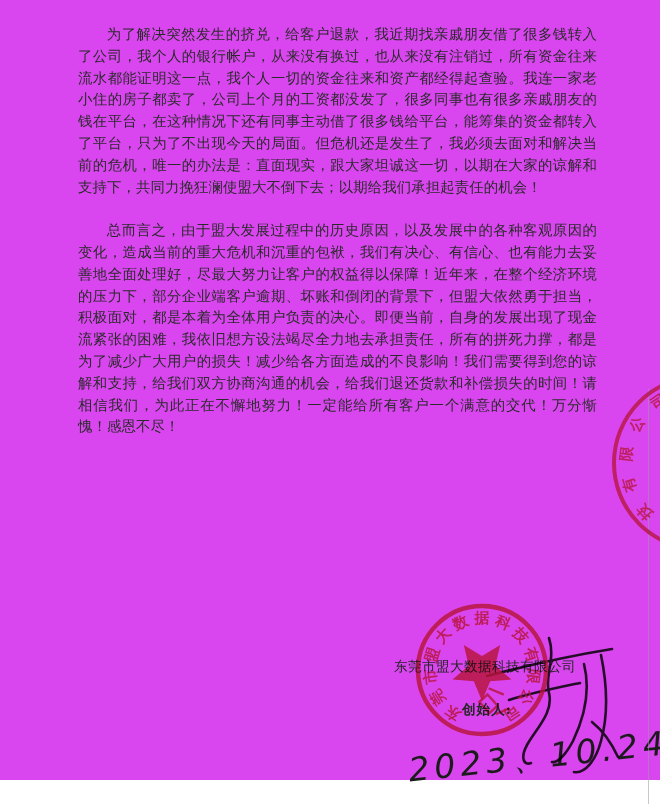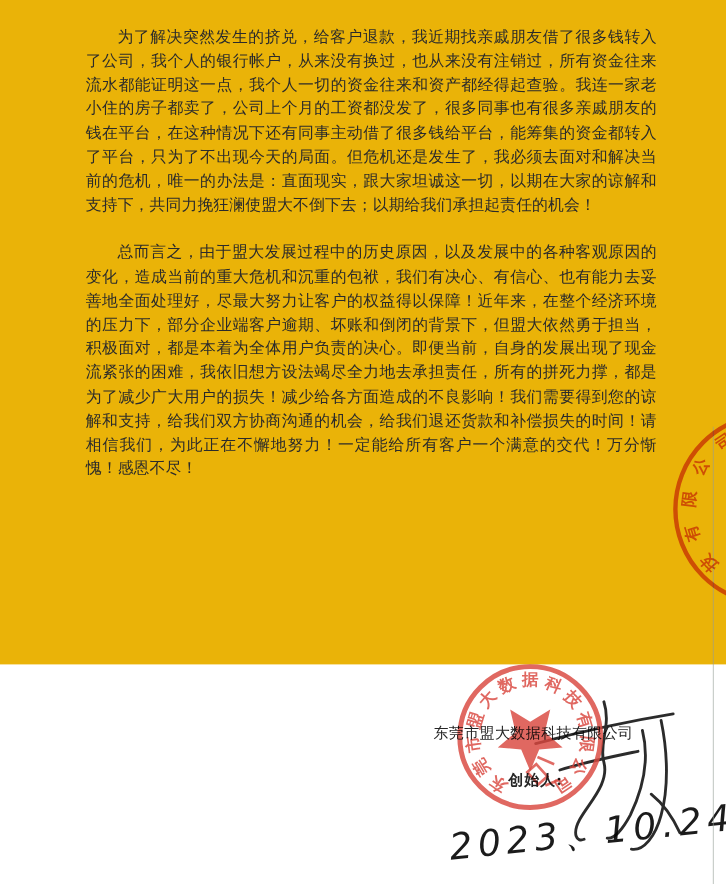--- a/index.html
+++ b/index.html
@@ -4,22 +4,22 @@
 <style>
   html,body{margin:0;padding:0;}
   body{
     width:660px;height:804px;
     background:#ffffff;
     overflow:hidden;
     font-family:"DejaVu Serif","Liberation Serif",serif;
   }
   .page{
     position:relative;
-    width:660px;height:604px;
-    background:#eab308;
+    width:660px;height:780px;
+    background:#d946ef;
   }
   .body-text{
     position:absolute;
     left:78px;top:24px;
     width:519px;
     color:#2b2b2b;
     font-size:14.4px;
     line-height:21.8px;
     text-align:justify;
   }

